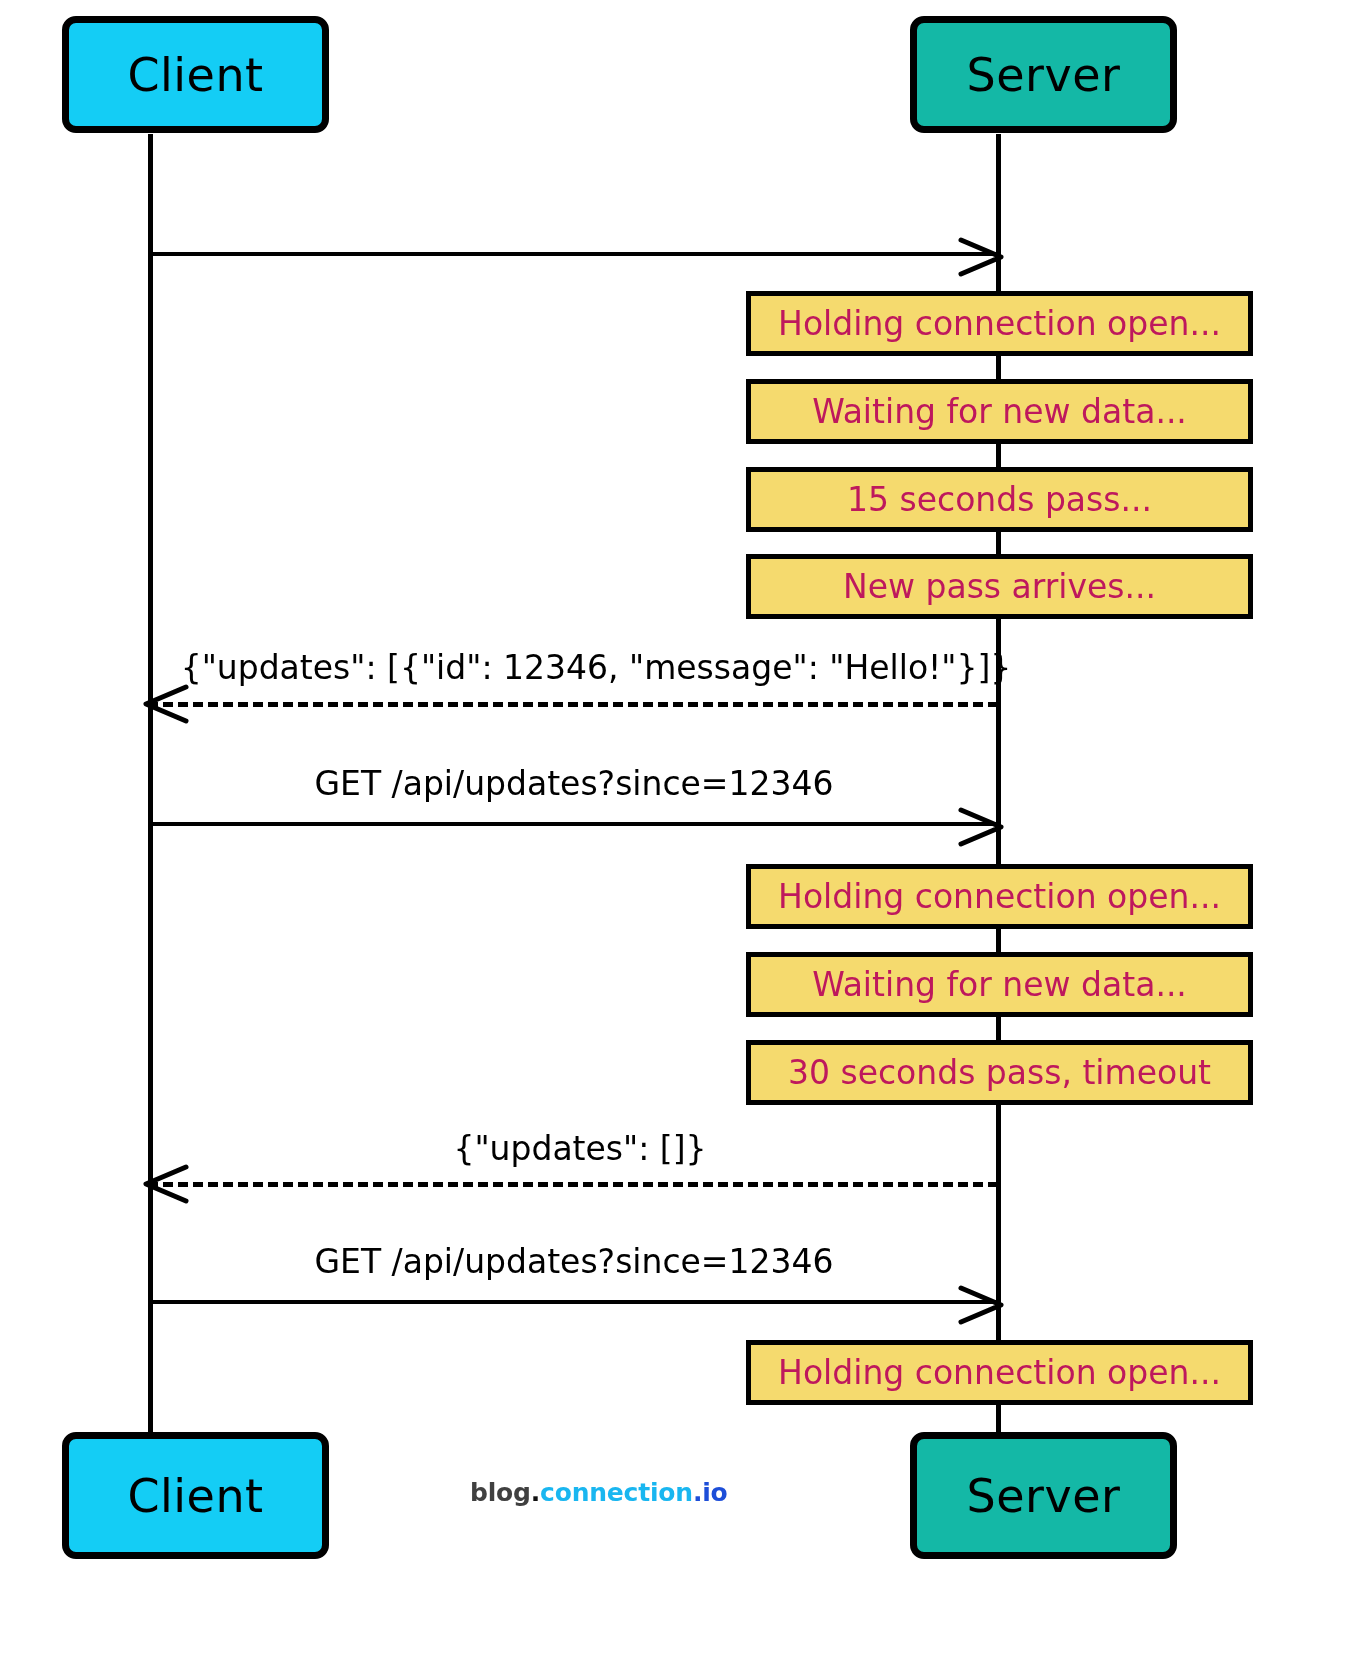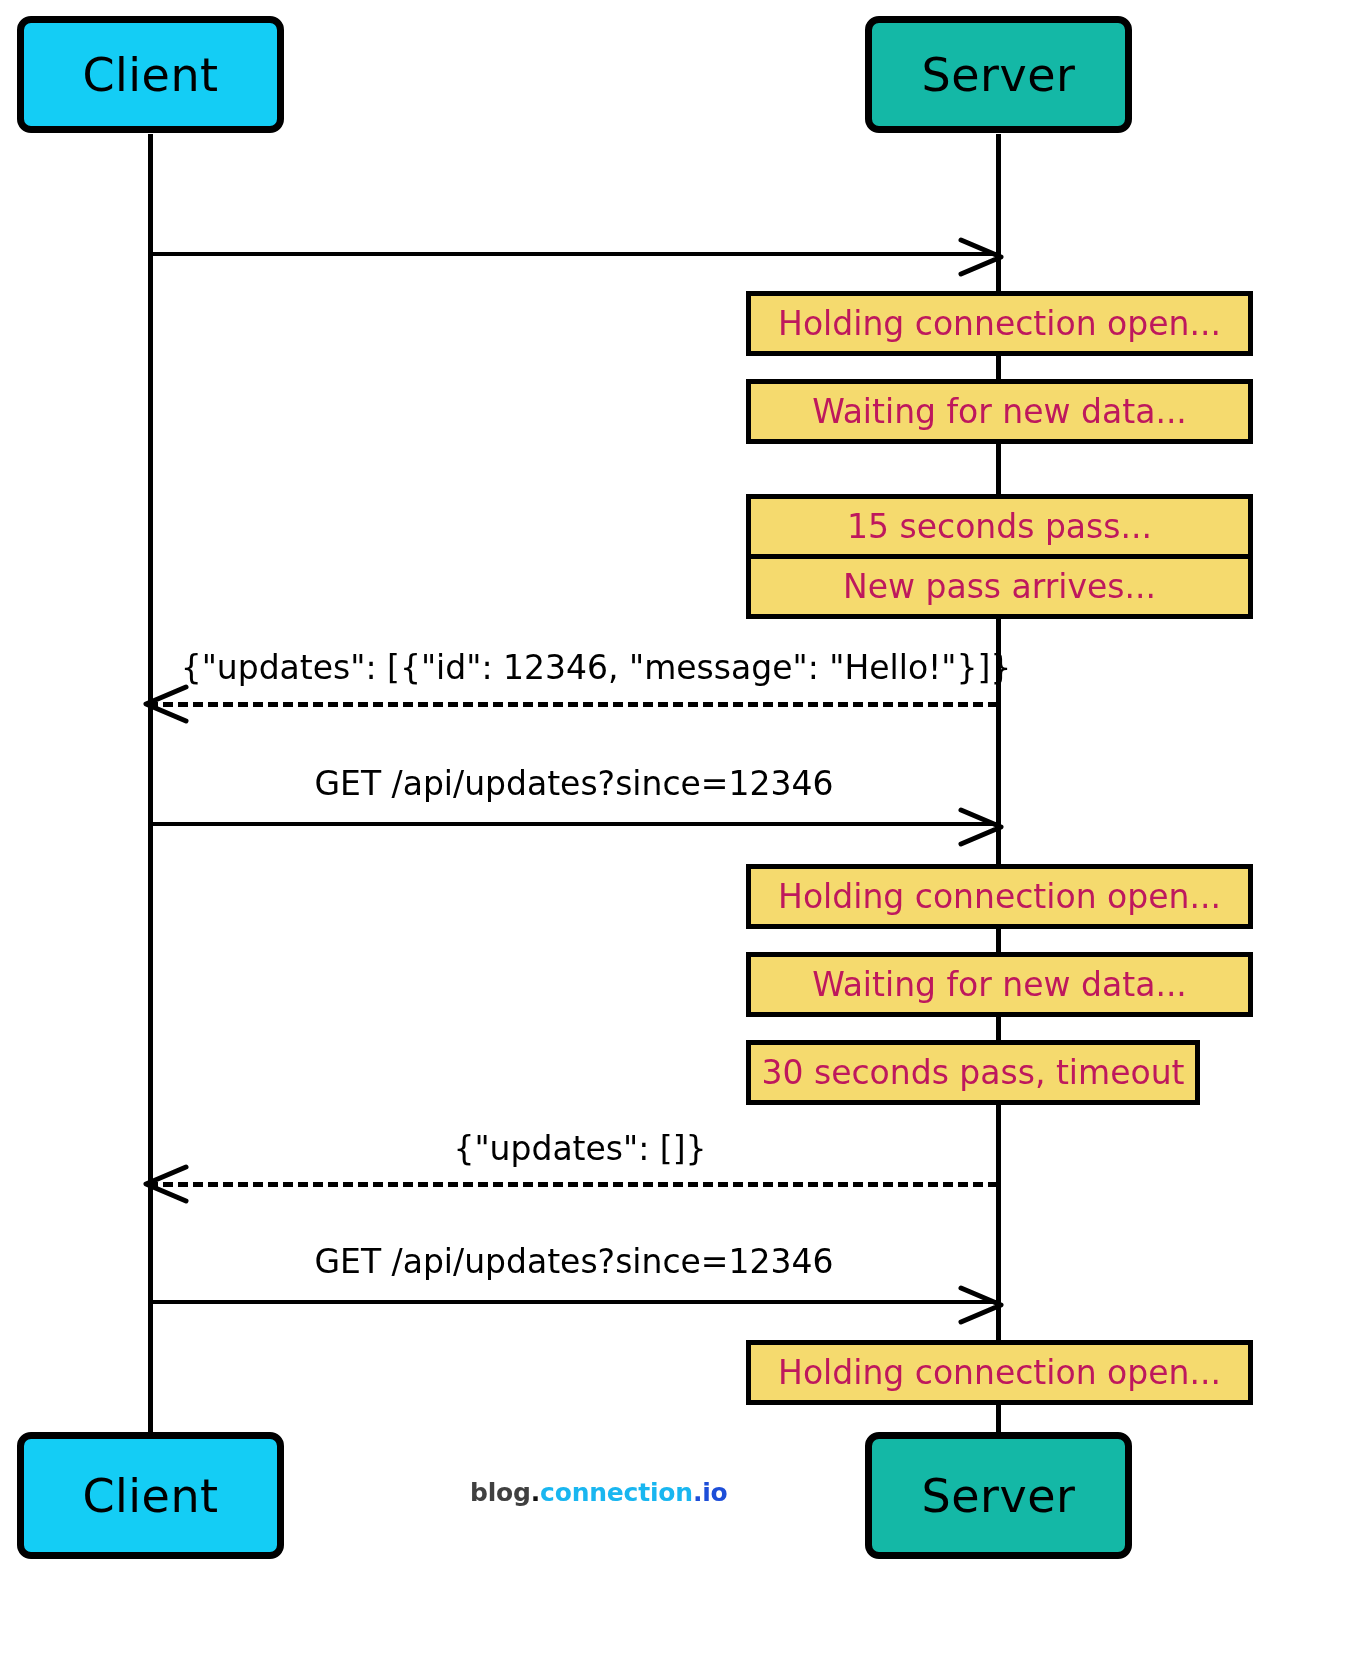--- a/index.html
+++ b/index.html
@@ -28,20 +28,21 @@
     box-sizing: border-box;
     border: 7px solid #000000;
     border-radius: 14px;
     display: flex;
     align-items: center;
     justify-content: center;
     font-size: 46px;
     color: #000000;
     letter-spacing: 0.5px;
     font-family: "DejaVu Sans", sans-serif;
+    margin-left: 45px;
   }
   .participant.client { background: #14cdf5; }
   .participant.server { background: #14b8a6; }
 
   
   .lifeline {
     position: absolute;
     width: 5px;
     background: #000000;
   }
@@ -133,21 +134,21 @@
       </svg>
     </div>
   </div>
 
   <div class="note" style="left:746px; top:291px; width:507px; height:65px;">
     <span>Holding connection open...</span>
   </div>
   <div class="note" style="left:746px; top:379px; width:507px; height:65px;">
     <span>Waiting for new data...</span>
   </div>
-  <div class="note" style="left:746px; top:467px; width:507px; height:65px;margin-top:27px;">
+  <div class="note" style="left:746px; top:467px; width:507px; height:65px;">
     <span>15 seconds pass...</span>
   </div>
   <div class="note" style="left:746px; top:554px; width:507px; height:65px;">
     <span>New pass arrives...</span>
   </div>
 
   <div class="msg-label" style="left:596px; top:648px;">{"updates": [{"id": 12346, "message": "Hello!"}]}</div>
   <div class="msg" style="left:148px; top:702px; width:850px; height:5px;">
     <div class="msg-line dashed"></div>
     <div class="msg-head" style="left:-4px; top:-17px;">
@@ -166,21 +167,21 @@
       </svg>
     </div>
   </div>
 
   <div class="note" style="left:746px; top:864px; width:507px; height:65px;">
     <span>Holding connection open...</span>
   </div>
   <div class="note" style="left:746px; top:952px; width:507px; height:65px;">
     <span>Waiting for new data...</span>
   </div>
-  <div class="note" style="left:746px; top:1040px; width:454px; height:65px;text-align:right;">
+  <div class="note" style="left:746px; top:1040px; width:507px; height:65px;text-align:right;">
     <span>30 seconds pass, timeout</span>
   </div>
 
   <div class="msg-label" style="left:580px; top:1129px;">{"updates": []}</div>
   <div class="msg" style="left:148px; top:1182px; width:850px; height:5px;">
     <div class="msg-line dashed"></div>
     <div class="msg-head" style="left:-4px; top:-17px;">
       <svg width="44" height="38" viewBox="0 0 44 38">
         <polyline points="42,2 2,19 42,36" fill="none" stroke="#000000" stroke-width="5" stroke-linecap="round" stroke-linejoin="round"></polyline>
       </svg>

